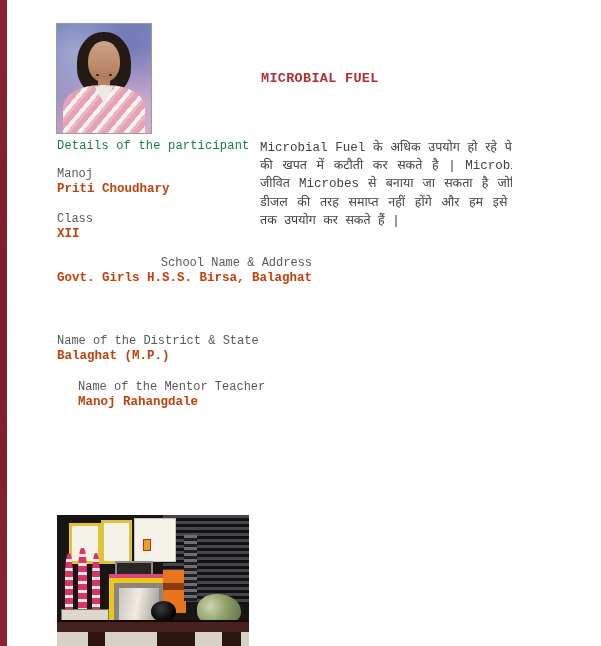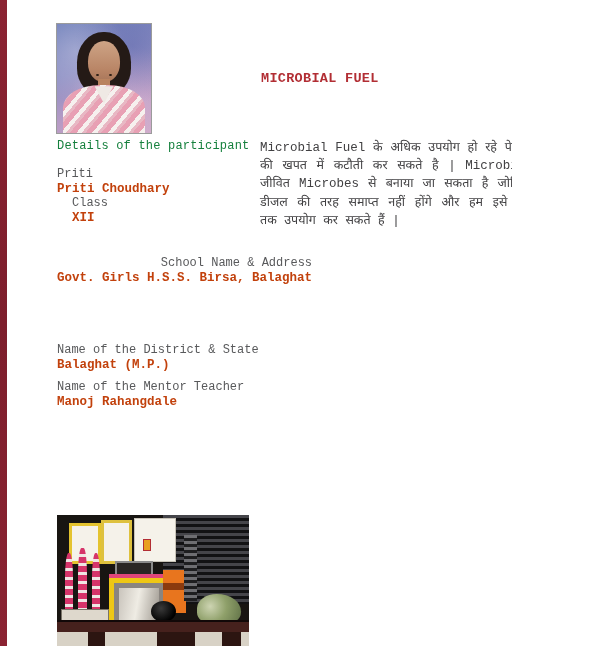--- a/index.html
+++ b/index.html
@@ -28,21 +28,21 @@
   .portrait .collar{position:absolute;left:40%;top:57%;width:20%;height:16%;background:#efe9e4;
     clip-path:polygon(0 0,100% 0,50% 100%);}
 
   
   .title{position:absolute;left:261px;top:70px;margin:0;font-size:13.5px;line-height:18px;
     font-weight:bold;letter-spacing:.3px;color:#b22e34;}
   .details-heading{position:absolute;left:57px;top:139px;font-size:12px;color:#15803d;letter-spacing:.2px;}
   .field{position:absolute;left:57px;}
   .field .flabel{font-size:12px;color:#58595b;line-height:14px;}
   .field .fvalue{font-size:12.5px;color:#c2410c;font-weight:bold;line-height:15px;margin-top:1px;}
-  .f0{top:167px;} .f1{top:196px;margin-left:15px;} .f2{top:256px;text-align:right;} .f3{top:343px;} .f4{top:380px;}
+  .f0{top:167px;} .f1{top:212px;} .f2{top:256px;text-align:right;} .f3{top:334px;} .f4{top:380px;margin-left:21px;}
   .desc{position:absolute;left:260px;top:139px;width:320px;margin:0;font-size:12.5px;line-height:18.2px;
     color:#414042;text-align:justify;}
 
   
   .project{position:absolute;left:57px;top:515px;width:192px;height:131px;background:#181512;overflow:hidden;}
   .project .stripes{position:absolute;left:55%;top:0;width:45%;height:68%;
     background:repeating-linear-gradient(180deg,#45454a 0 3px,#121214 3px 6px);}
   .project .poster{position:absolute;background:#f5f2ea;}
   .project .poster.p1{left:6%;top:6%;width:14%;height:27%;border:3px solid #e4c32f;}
   .project .poster.p2{left:23%;top:4%;width:13%;height:29%;border:3px solid #dec13e;}
@@ -88,21 +88,21 @@
     <div class="neck"></div>
     <div class="dress"></div>
     <div class="collar"></div>
   </div>
 
   <h1 class="title">MICROBIAL FUEL</h1>
 
   <div class="details-heading">Details of the participant</div>
 
   <div class="field f0">
-    <div class="flabel">Priti</div>
+    <div class="flabel">Manoj</div>
     <div class="fvalue">Priti Choudhary</div>
   </div>
 
   <div class="field f1">
     <div class="flabel">Class</div>
     <div class="fvalue">XII</div>
   </div>
 
   <div class="field f2">
     <div class="flabel">School Name &amp; Address</div>

